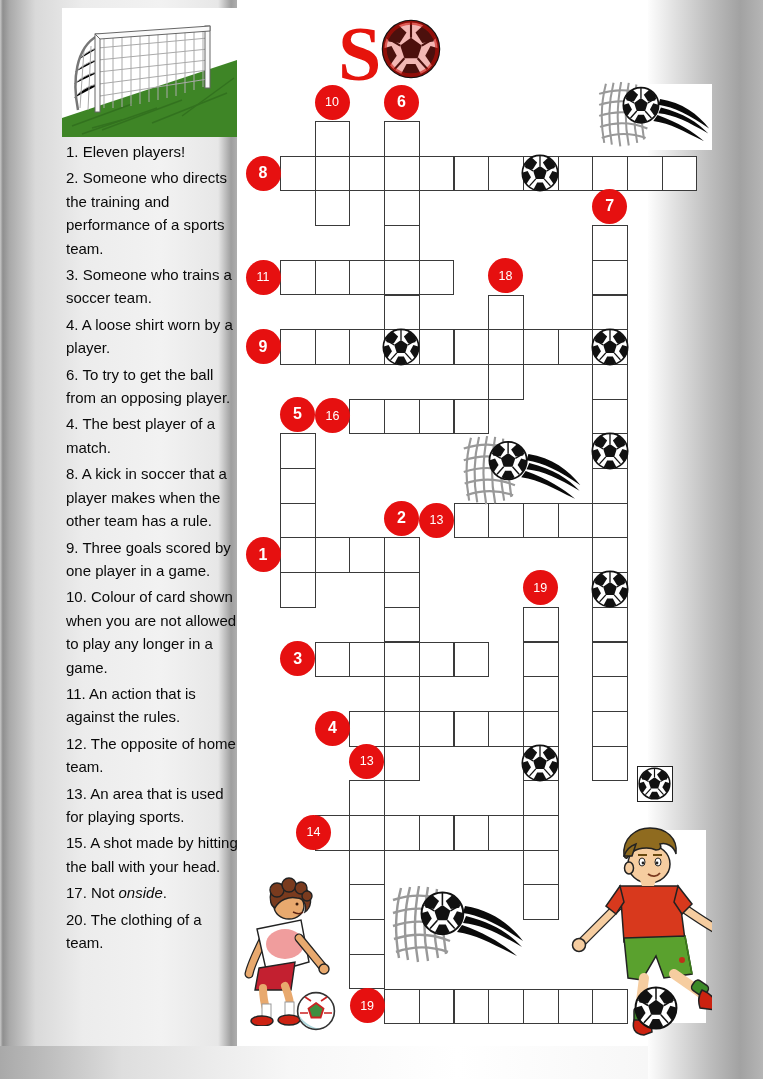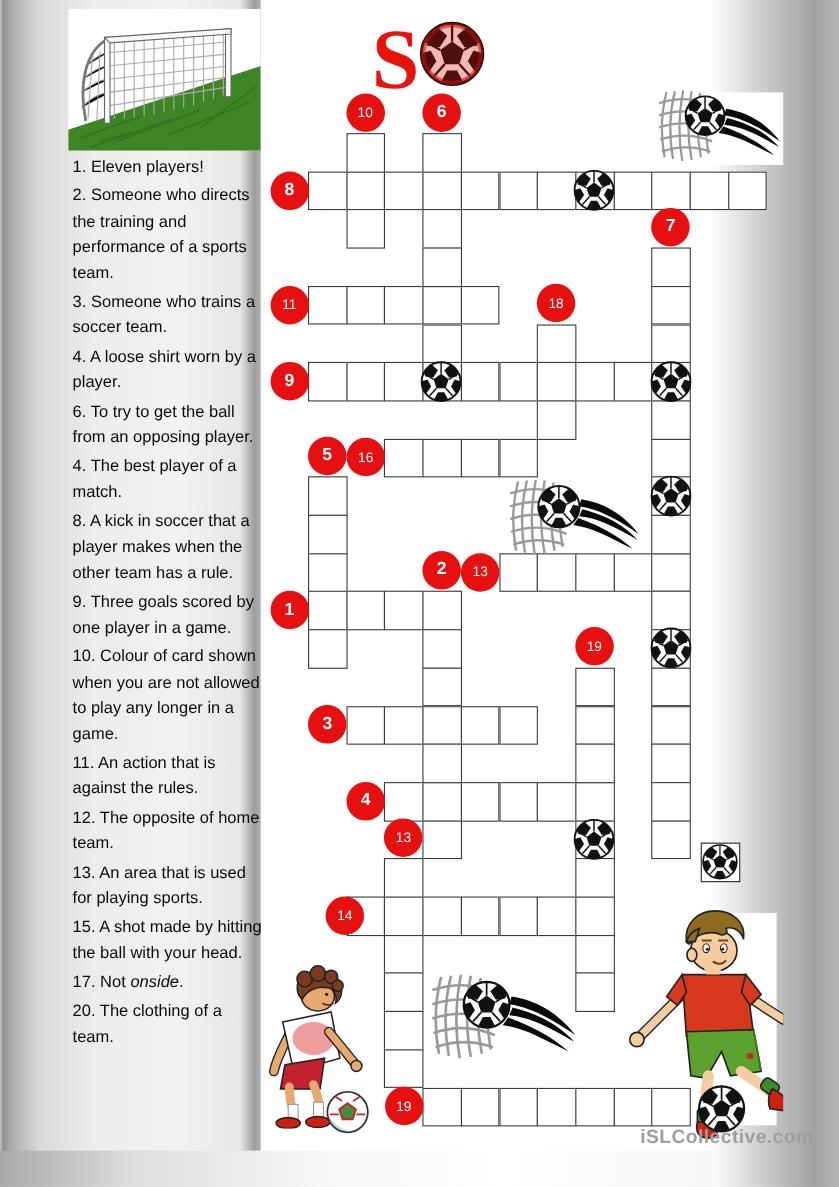--- a/index.html
+++ b/index.html
@@ -420,15 +420,14 @@
       <path d="M86,33 L95,33 M101,33 L110,33" stroke="#6a4a10" stroke-width="2" fill="none"></path>
       <path d="M96,52 C100,55 105,55 108,51" fill="none" stroke="#7a3a20" stroke-width="1.8"></path>
       <path d="M88,58 L104,58 L102,64 L90,64 Z" fill="#f6cda0" stroke="none"></path>
     </g>
   </svg>
 
   <svg class="player" style="left:634px;top:986px;" width="44" height="44" viewBox="0 0 40 40">
       <use href="#ballsym"></use>
     </svg>
 
-  <div id="watermark">iSLCollective.com</div>
 
 </div>
 
 </body></html>

